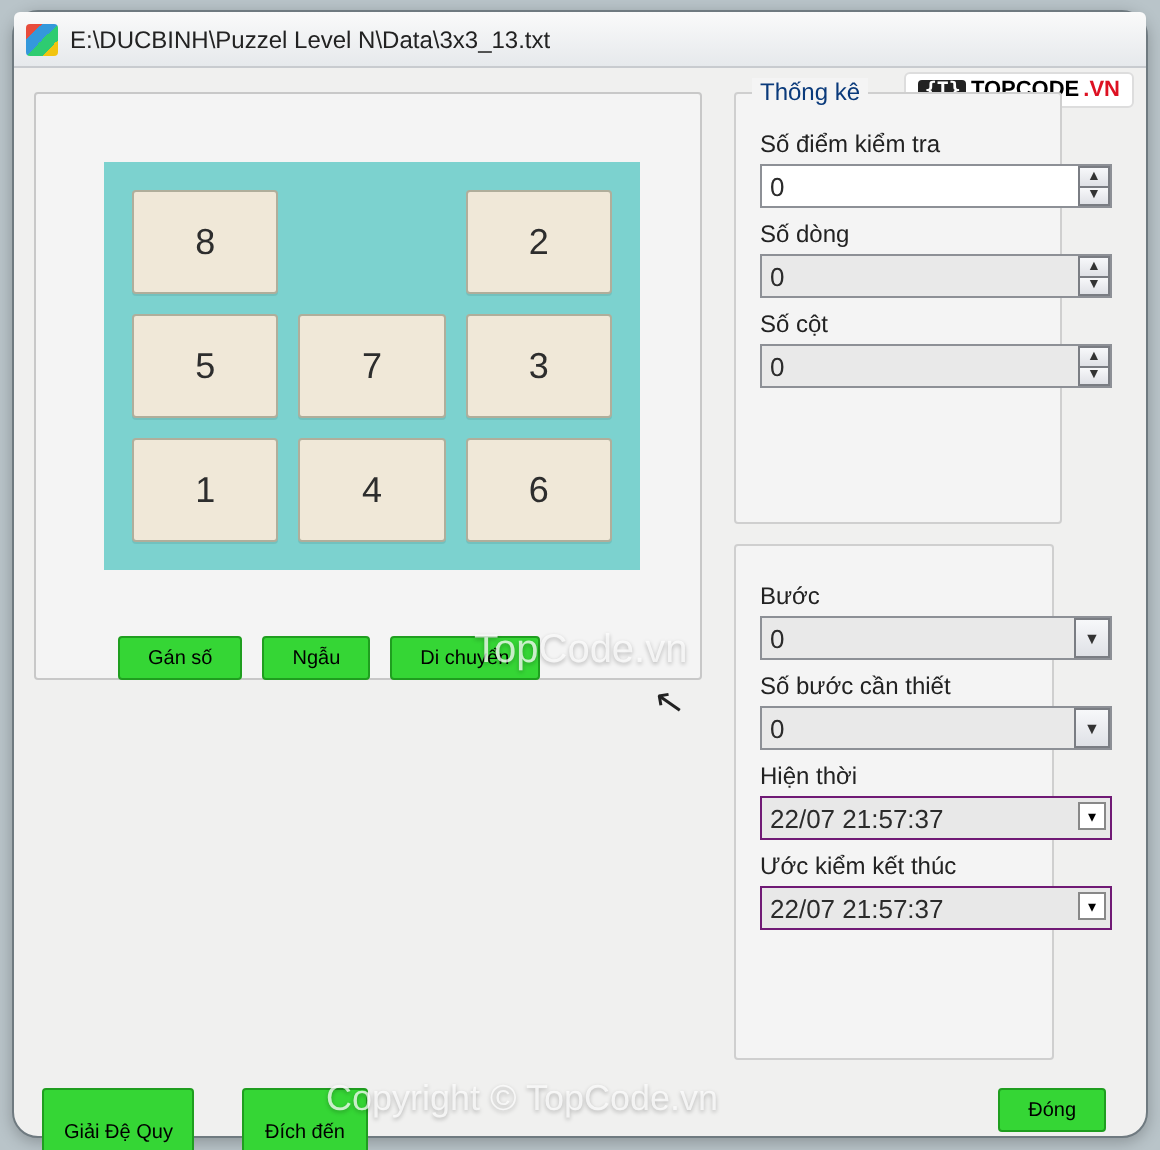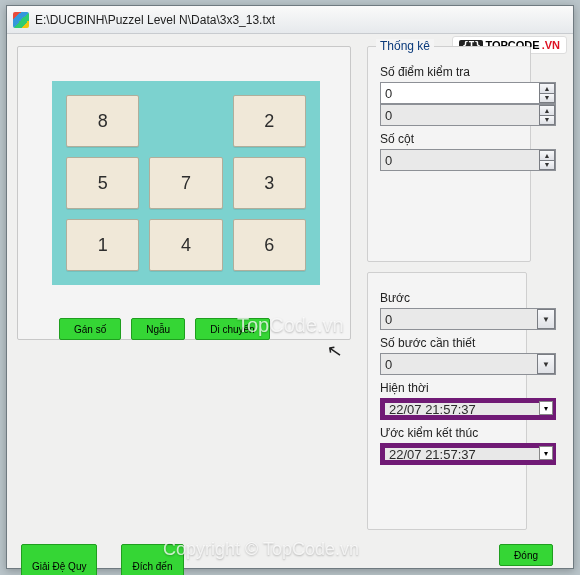--- a/index.html
+++ b/index.html
@@ -13,21 +13,21 @@
     position: relative;
   }
   .window {
     position: absolute;
     left: 6px;
     top: 5px;
     width: 568px;
     height: 564px;
     background: #f0f0ef;
     border: 1px solid #6f7a80;
-    border-radius: 0;
+    border-radius: 13px;
     box-shadow: 0 2px 8px rgba(0,0,0,.25);
   }
   .titlebar {
     height: 28px;
     background: linear-gradient(#fafafa,#e6e9ec);
     border-bottom: 1px solid #c8cbcf;
     display: flex;
     align-items: center;
     padding: 0 6px;
     border-radius: 3px 3px 0 0;
@@ -154,21 +154,21 @@
     font-size:8px;color:#333;cursor:pointer;
   }
 
   .group1 { left:360px; top:12px; width:164px; height:216px; }
   .g1-body { padding:0 12px 10px 12px; margin-top:-2px; }
 
   .group2 { left:360px; top:238px; width:160px; height:258px; }
   .g2-body { padding:0 12px 10px 12px; margin-top:-2px; }
 
   .date-wrap { position:relative; width:176px; height:22px; }
-  .date-wrap .num-input { padding-right:26px; background:#e8e8e8; border:5px solid #701a75; }
+  .date-wrap .num-input { padding-right:26px; background:#e8e8e8; border:1px solid #701a75; }
   .date-btn{
     position:absolute; right:3px; top:3px;
     width:14px;height:14px;
     border:1px solid #888; background:#fff;
     font-size:8px;display:flex;align-items:center;justify-content:center;
     cursor:pointer;
   }
 
   
   .bottom-row { position:absolute; left:14px; top:510px; display:flex; gap:24px; }
@@ -248,20 +248,21 @@
       <span class="group-title">Thống kê</span>
       <div class="g1-body">
         <div class="field-label">Số điểm kiểm tra</div>
         <div class="num-wrap">
           <input class="num-input" value="0" style="">
           <div class="spinners">
               <div class="spin">▲</div>
               <div class="spin">▼</div>
             </div>
         </div>
+        <div class="field-label">Số dòng</div>
         <div class="num-wrap">
           <input class="num-input" readonly="" value="0" style="">
           <div class="spinners">
               <div class="spin">▲</div>
               <div class="spin">▼</div>
             </div>
         </div>
         <div class="field-label">Số cột</div>
         <div class="num-wrap">
           <input class="num-input" readonly="" value="0" style="">

